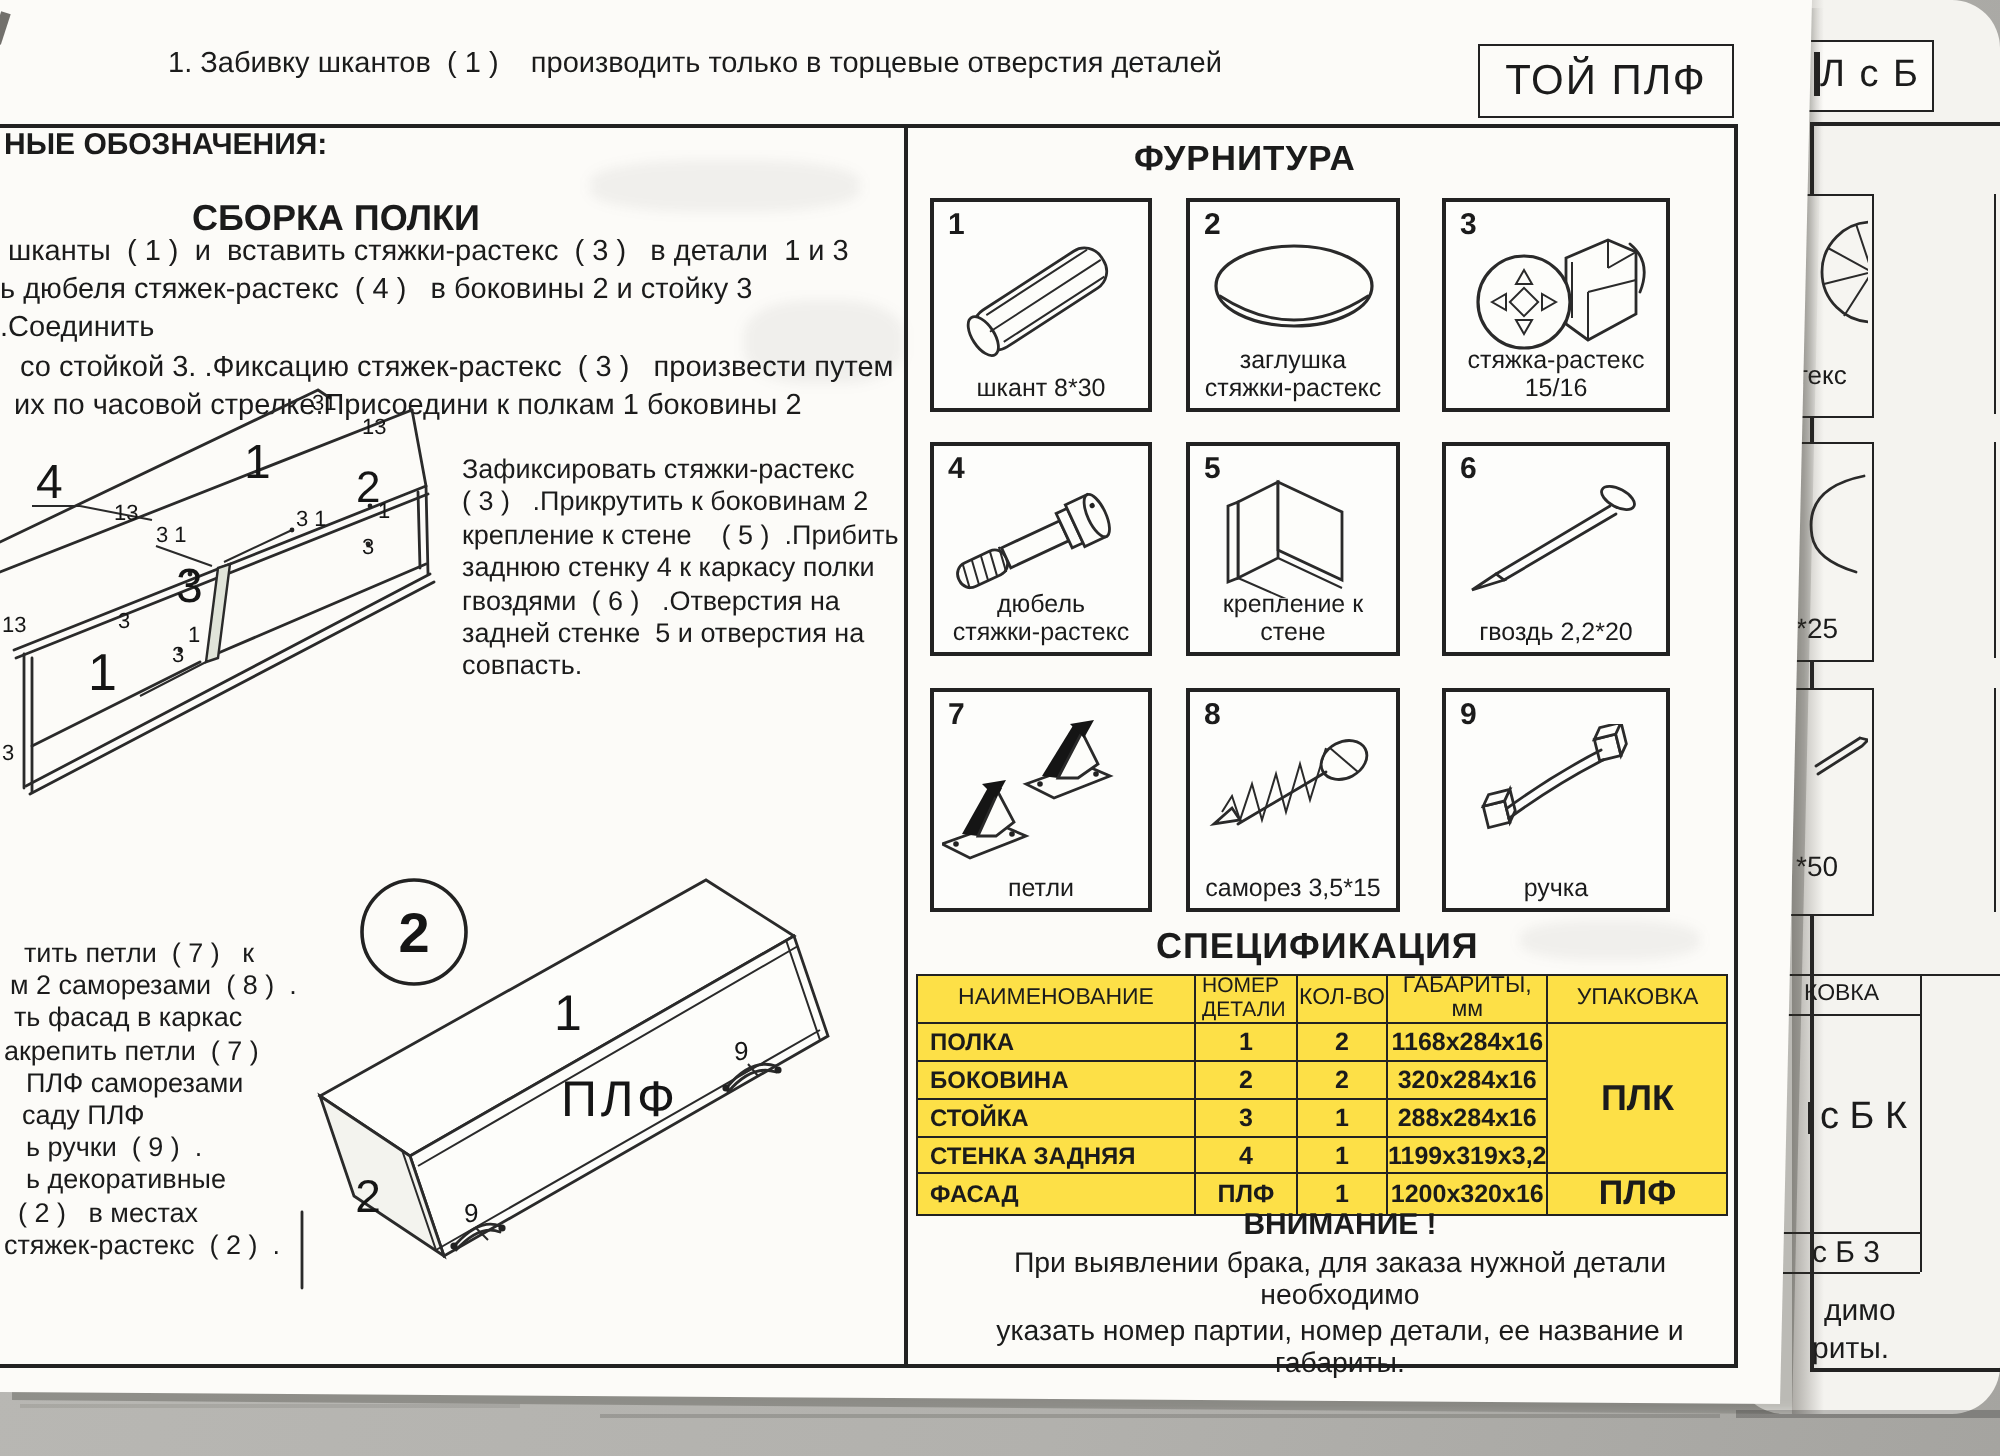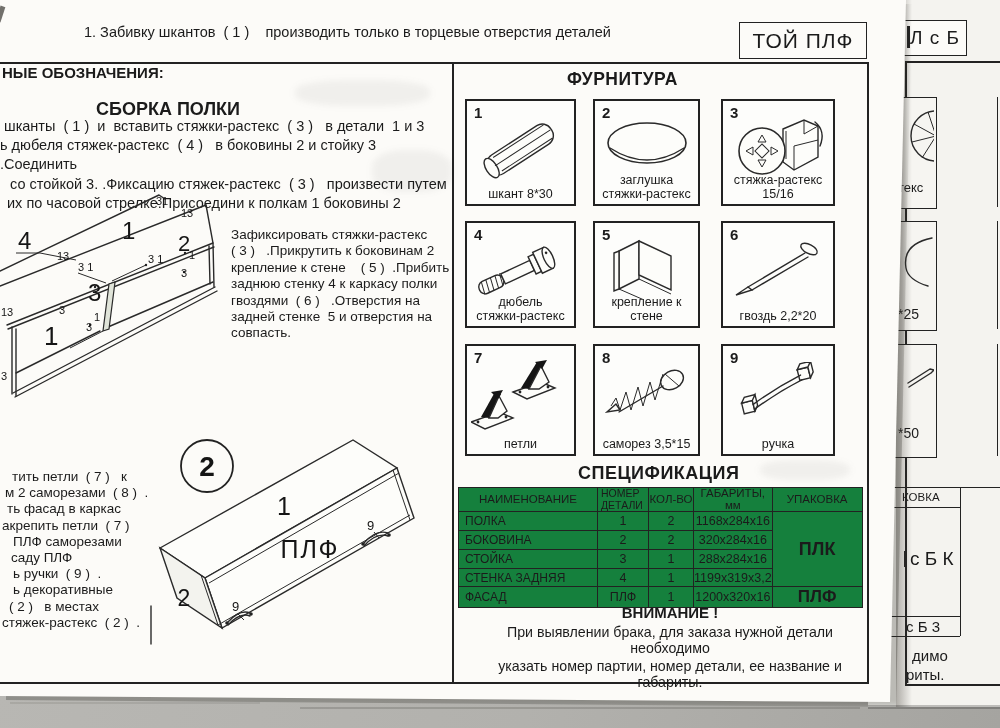--- a/index.html
+++ b/index.html
@@ -1,44 +1,44 @@
 <!DOCTYPE html>
 <html><head>
 <meta charset="utf-8">
 <style>
   html,body{margin:0;padding:0;background:#9e9d99;}
   #scan{position:relative;width:1000px;height:728px;overflow:hidden;
         background:linear-gradient(105deg,#bab9b5 0%,#b2b1ad 60%,#a5a4a0 100%);
         font-family:"Liberation Sans","DejaVu Sans",sans-serif;color:#1b1b1b;}
   .abs{position:absolute;}
   
-  #underpage{position:absolute;left:868px;top:0;width:132px;height:707px;background:#f4f3ef;}
+  #underpage{position:absolute;left:868px;top:0;width:132px;height:707px;background:#f4f3ef;border-radius:24px;}
   #seam{position:absolute;left:896px;top:0;width:16px;height:707px;
         background:linear-gradient(to right,rgba(60,55,48,.38),rgba(60,55,48,0));}
   #underpage-shadow-bottom{position:absolute;left:868px;top:705px;width:132px;height:4px;background:rgba(0,0,0,.22);}
   #mainpaper{position:absolute;left:0;top:0;width:906px;height:702px;background:#fcfbf8;
         clip-path:polygon(0 0,906px 0,890px 702px,0 696px);}
   #mainpaper-shadow{position:absolute;left:0;top:0;width:906px;height:707px;
         clip-path:polygon(6px 4px,912px 4px,896px 707px,6px 700px);background:rgba(40,38,34,.28);filter:blur(3px);}
   
   .t{position:absolute;white-space:pre-wrap;}
   .b{font-weight:bold;}
   .line{white-space:pre-wrap;}
   
   .blackbox{position:absolute;border:2px solid #222;background:#fcfbf8;display:flex;align-items:center;justify-content:center;}
   
   .cell{position:absolute;border:2px solid #222;background:#fdfdfb;}
   .cell .num{position:absolute;top:3px;left:7px;font-size:15px;font-weight:bold;}
   .cell .lbl{position:absolute;left:0;right:0;bottom:3px;text-align:center;font-size:12.5px;line-height:13.5px;white-space:pre-line;}
   .cell svg{position:absolute;left:50%;transform:translateX(-50%);}
   
-  #spec-table{position:absolute;left:458px;top:487px;border-collapse:collapse;table-layout:fixed;background:#15803d;}
+  #spec-table{position:absolute;left:458px;top:487px;border-collapse:collapse;table-layout:fixed;background:#fde047;}
   #spec-table td,#spec-table th{border:1.5px solid #222;padding:0;font-weight:normal;overflow:hidden;}
   #spec-table th{font-size:11.5px;line-height:11.5px;}
-  #spec-table td{font-size:12.5px;text-align:center;}
+  #spec-table td{font-size:12.5px;text-align:center;font-weight:bold;}
   #spec-table td.nm{text-align:left;padding-left:6px;font-size:12px;}
   #spec-table td.pk{font-size:18px;font-weight:600;}
   .artifact{position:absolute;background:rgba(90,88,80,.07);filter:blur(3px);border-radius:40%;}
   svg text{font-family:"Liberation Sans","DejaVu Sans",sans-serif;fill:#151515;}
   svg .ln{stroke:#2a2a2a;fill:none;stroke-width:1.4;stroke-linecap:round;}
   svg .thin{stroke:#2a2a2a;fill:none;stroke-width:1;}
   svg .face{stroke:#2a2a2a;stroke-width:1.4;fill:#fdfdfa;}
 </style>
 </head>
 <body>

